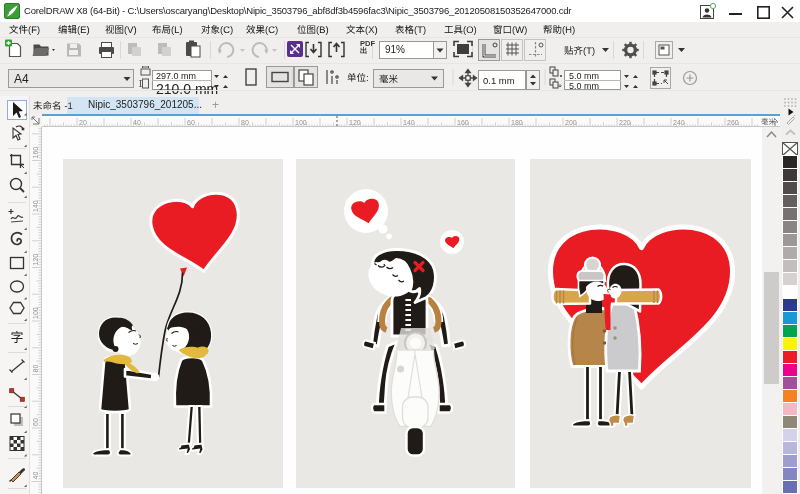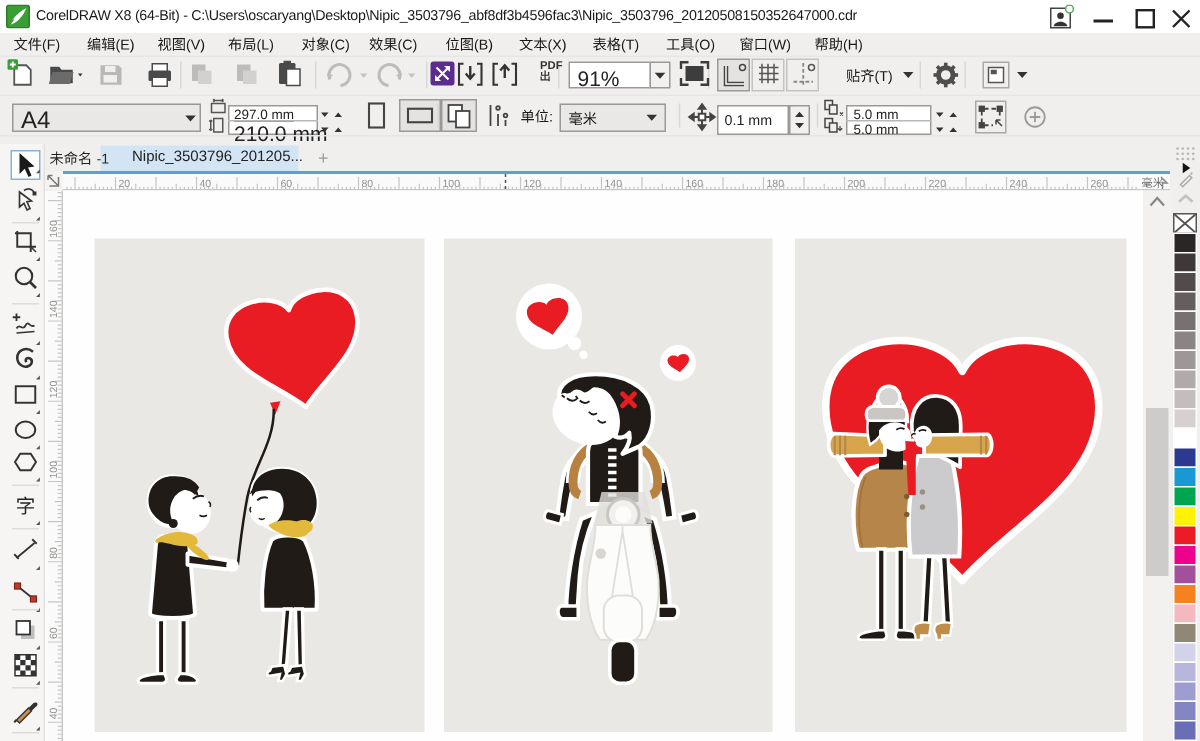--- a/index.html
+++ b/index.html
@@ -103,21 +103,21 @@
 
 <g stroke="#333" stroke-width="1.4" fill="none">
 <path d="M309,5.5 h-3 v14 h3 M318,5.5 h3 v14 h-3"></path>
         <path d="M313.5,7 v8 M310.5,12 l3,3.5 3,-3.5" stroke-width="1.6"></path>
 <path d="M332,5.5 h-3 v14 h3 M341,5.5 h3 v14 h-3"></path>
         <path d="M336.5,15 v-8 M333.5,10 l3,-3.5 3,3.5" stroke-width="1.6"></path>
       </g>
 </svg>
 <div class="abs" style="left:360px;top:40px;font-size:7.5px;font-weight:bold;color:#333;line-height:7px;">PDF<br>出</div>
 <div class="abs" style="left:379px;top:41px;width:55px;height:18px;background:#fff;border:1px solid #9a9998;box-sizing:border-box;"></div>
-<div class="abs" style="left:385px;top:44px;font-size:14px;color:#222;">91%</div>
+<div class="abs" style="left:385px;top:44px;font-size:10px;color:#222;">91%</div>
 <div class="abs" style="left:433px;top:41px;width:14px;height:18px;background:#f2f1f0;border:1px solid #9a9998;box-sizing:border-box;"></div>
 <svg class="abs" style="left:433px;top:41px" width="14" height="18">
       <path d="M3.5,7.5 h7 l-3.5,4 z" fill="#333"></path>
     </svg>
 <svg class="abs" style="left:450px;top:37px" width="110" height="26" viewBox="0 0 110 26">
 <g>
         <rect x="7" y="7" width="12" height="10" fill="#3d3d3d"></rect>
 <path d="M4,9 v-4.5 h5 M17,4.5 h5 v4.5 M22,15 v4.5 h-5 M9,19.5 h-5 v-4.5" stroke="#3d3d3d" stroke-width="1.6" fill="none"></path>
       </g>
 <rect x="28.5" y="2.5" width="21" height="21" fill="#e4e3e1" stroke="#9a9998"></rect>
@@ -148,21 +148,21 @@
           <rect x="69.3" y="4.8" width="2.4" height="3.2" transform="rotate(315 70.5 13)"></rect>
         </g>
       </g>
 <rect x="95.5" y="4.5" width="17" height="17" fill="#f0efee" stroke="#a9a8a6"></rect>
 <rect x="99" y="8" width="10" height="10" fill="#fff" stroke="#555"></rect>
       <rect x="100.5" y="9.5" width="4" height="3" fill="#555"></rect>
 <path d="M118,11 h7 l-3.5,4 z" fill="#333"></path>
 </svg>
 <div class="abs" style="left:0;top:63px;width:800px;height:27px;background:#f0efee;"></div>
 <div class="abs" style="left:8px;top:69px;width:126px;height:19px;background:#e9e8e7;border:1px solid #9a9998;box-sizing:border-box;"></div>
-<div class="abs" style="left:14px;top:72px;font-size:16px;color:#222;">A4</div>
+<div class="abs" style="left:14px;top:72px;font-size:12px;color:#222;">A4</div>
 <svg class="abs" style="left:120px;top:69px" width="14" height="19">
       <path d="M3.5,8 h7 l-3.5,4 z" fill="#333"></path>
     </svg>
 <svg class="abs" style="left:138px;top:63px" width="100" height="27" viewBox="0 0 100 27">
 <g stroke="#555" stroke-width="1" fill="none">
 <rect x="3" y="6" width="9" height="6"></rect>
         <path d="M4,4 h7 M4,4 l1,-1 M4,4 l1,1 M11,4 l-1,-1 M11,4 l-1,1"></path>
 <rect x="4.5" y="16" width="6" height="9"></rect>
         <path d="M2.5,17 v7 M2.5,17 l-1,1 M2.5,17 l1,1 M2.5,24 l-1,-1 M2.5,24 l1,-1"></path>
 </g>

